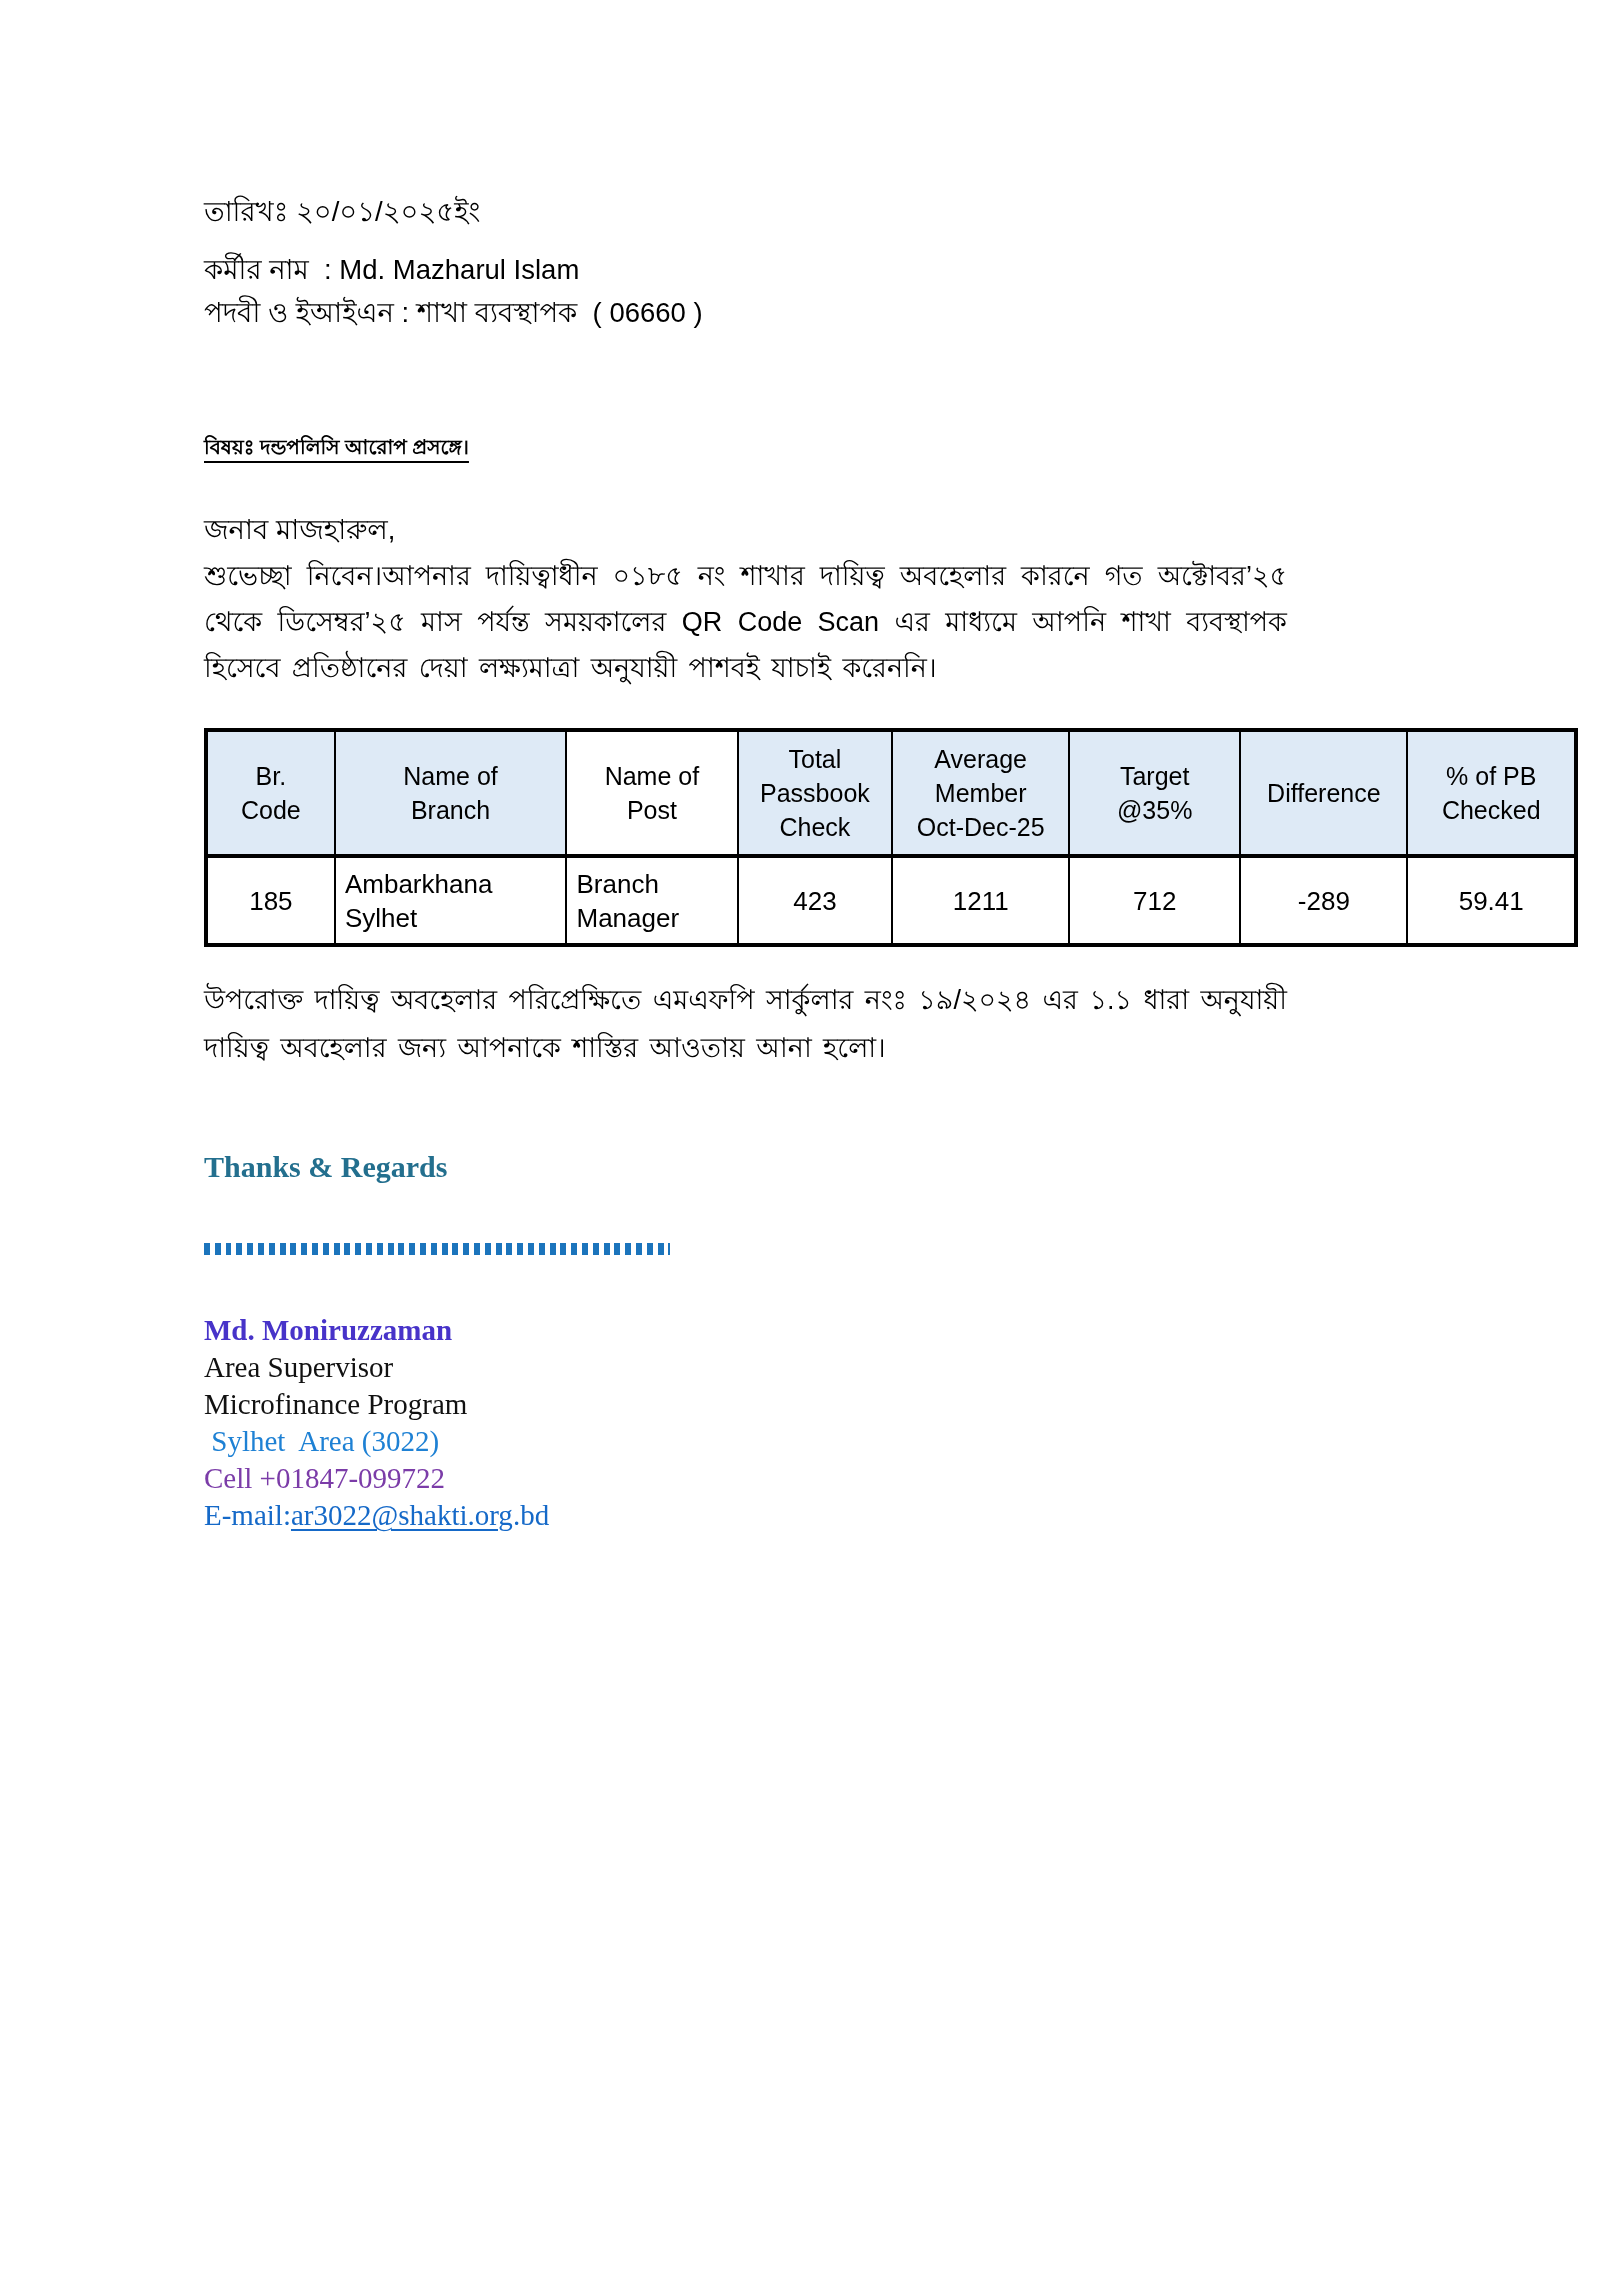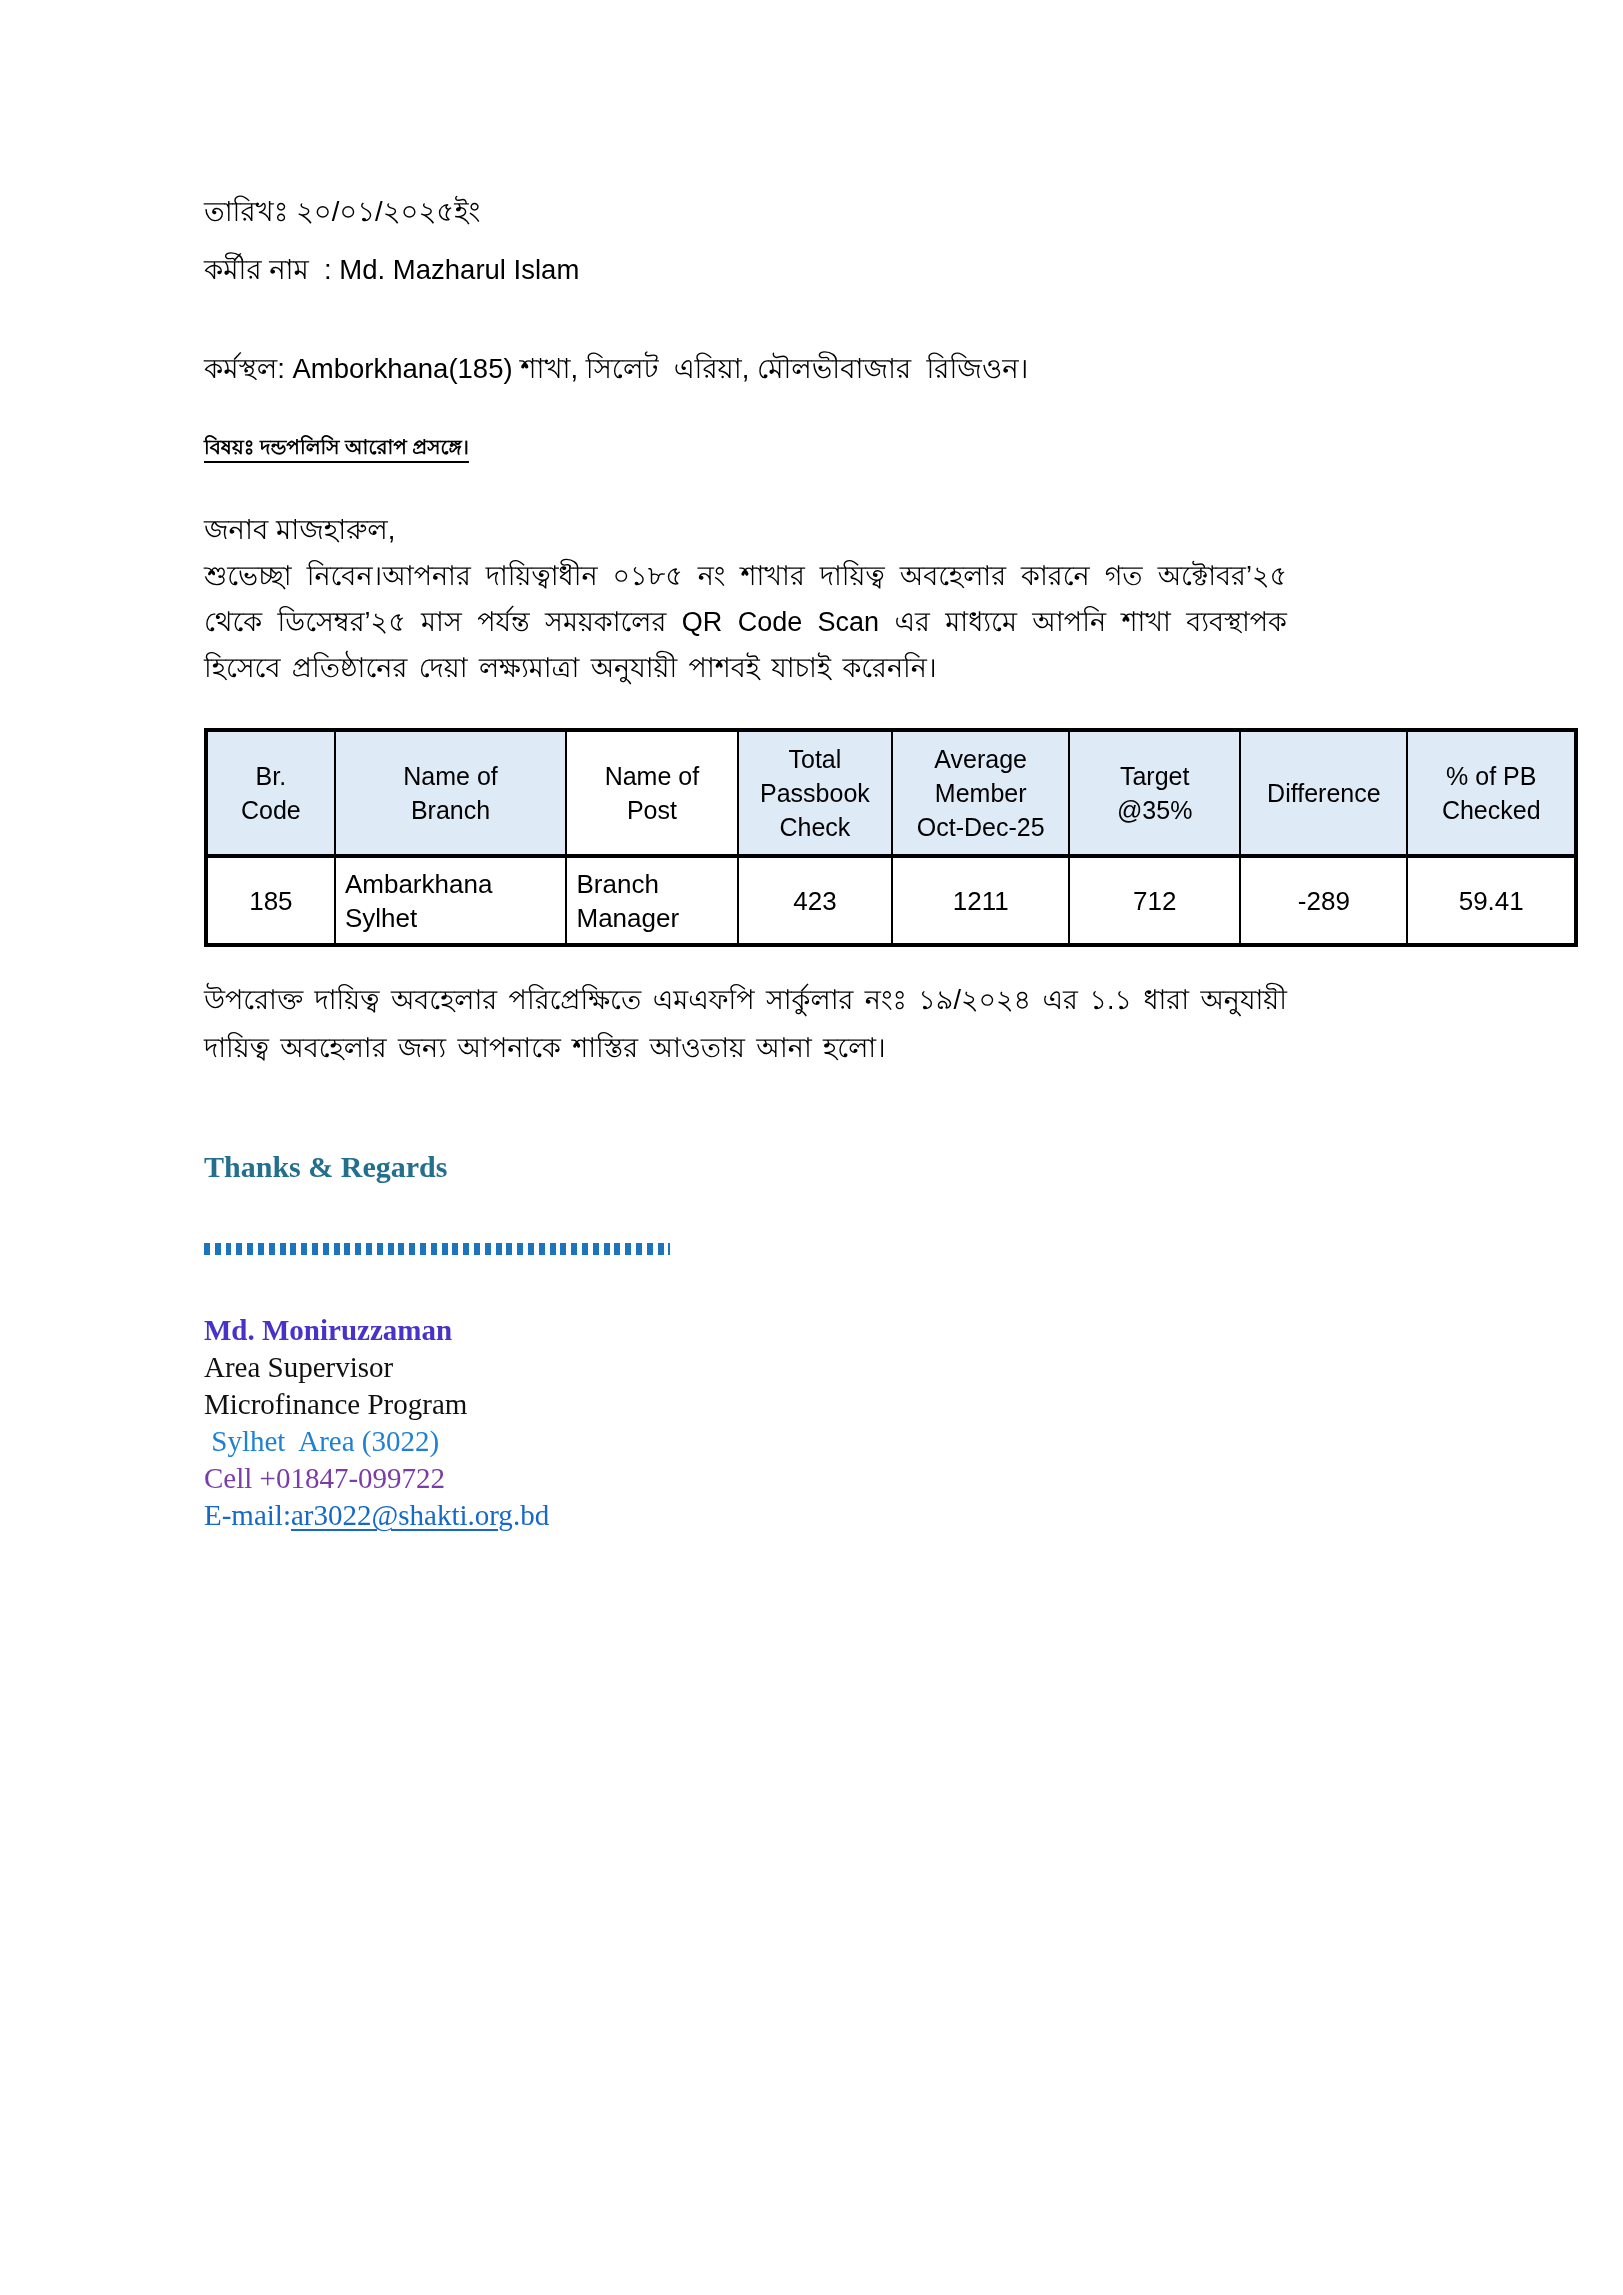--- a/index.html
+++ b/index.html
@@ -75,21 +75,21 @@
   .sig-email{color:var(--email-blue,#1569C8);}
   .sig-email .u{text-decoration:underline;text-decoration-thickness:2px;text-underline-offset:3.9px;}
 </style>
 </head>
 <body>
 
 <div class="page">
 
   <div class="abs hline" style="top:193px">তারিখঃ ২০/০১/২০২৫ইং</div>
   <div class="abs hline" style="top:251px">কর্মীর নাম  : Md. Mazharul Islam</div>
-  <div class="abs hline" style="top:350px">কর্মস্থল: Amborkhana(185) শাখা, সিলেট  এরিয়া, মৌলভীবাজার  রিজিওন।</div>
+  <div class="abs hline" style="top:294px">পদবী ও ইআইএন : শাখা ব্যবস্থাপক  ( 06660 )</div>
 
   <div class="abs subject" style="top:432px">বিষয়ঃ দন্ডপলিসি আরোপ প্রসঙ্গে।</div>
 
   <div class="abs salutation" style="top:511px">জনাব মাজহারুল,</div>
   <div class="abs para" style="top:553px">শুভেচ্ছা নিবেন।আপনার দায়িত্বাধীন ০১৮৫ নং শাখার দায়িত্ব অবহেলার কারনে গত অক্টোবর’২৫ থেকে ডিসেম্বর’২৫ মাস পর্যন্ত সময়কালের QR Code Scan এর মাধ্যমে আপনি শাখা ব্যবস্থাপক হিসেবে প্রতিষ্ঠানের দেয়া লক্ষ্যমাত্রা অনুযায়ী পাশবই যাচাই করেননি।</div>
 
   <div class="abs tblwrap" style="top:728px">
     <table class="data">
       <colgroup>
         <col style="width:9.4%">

